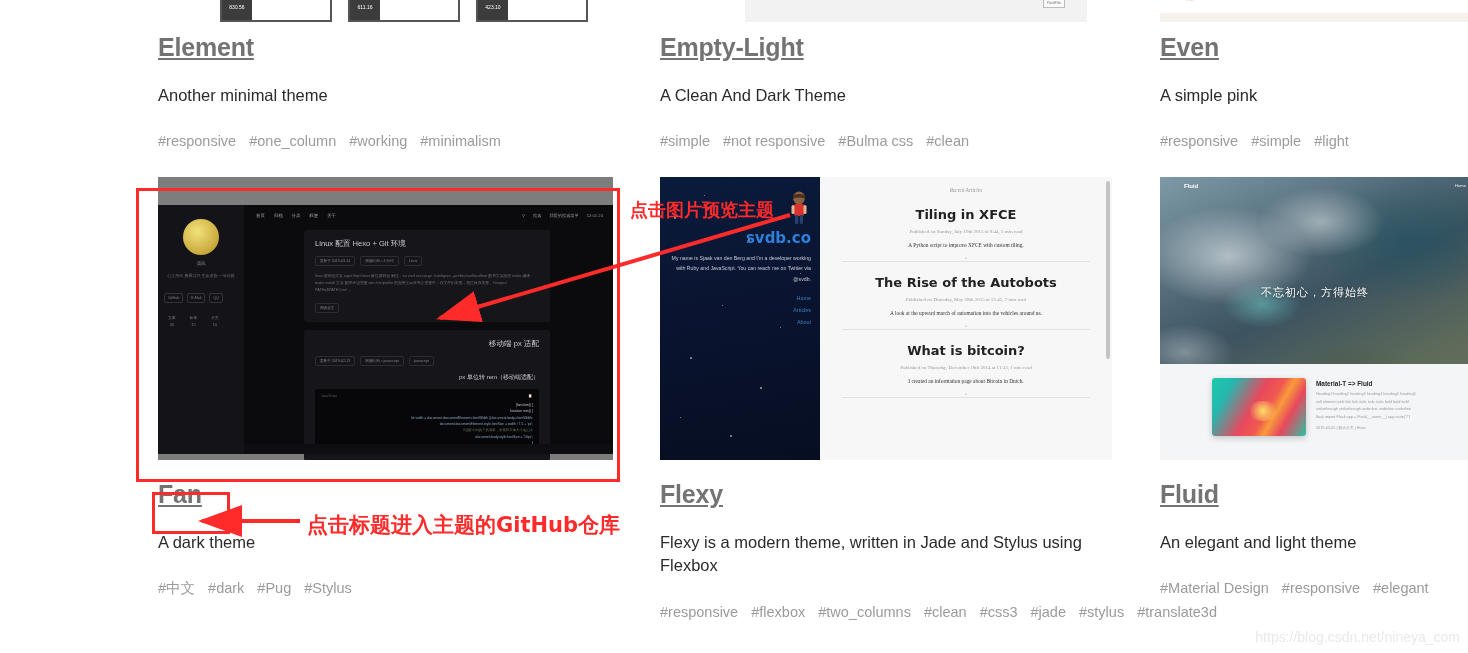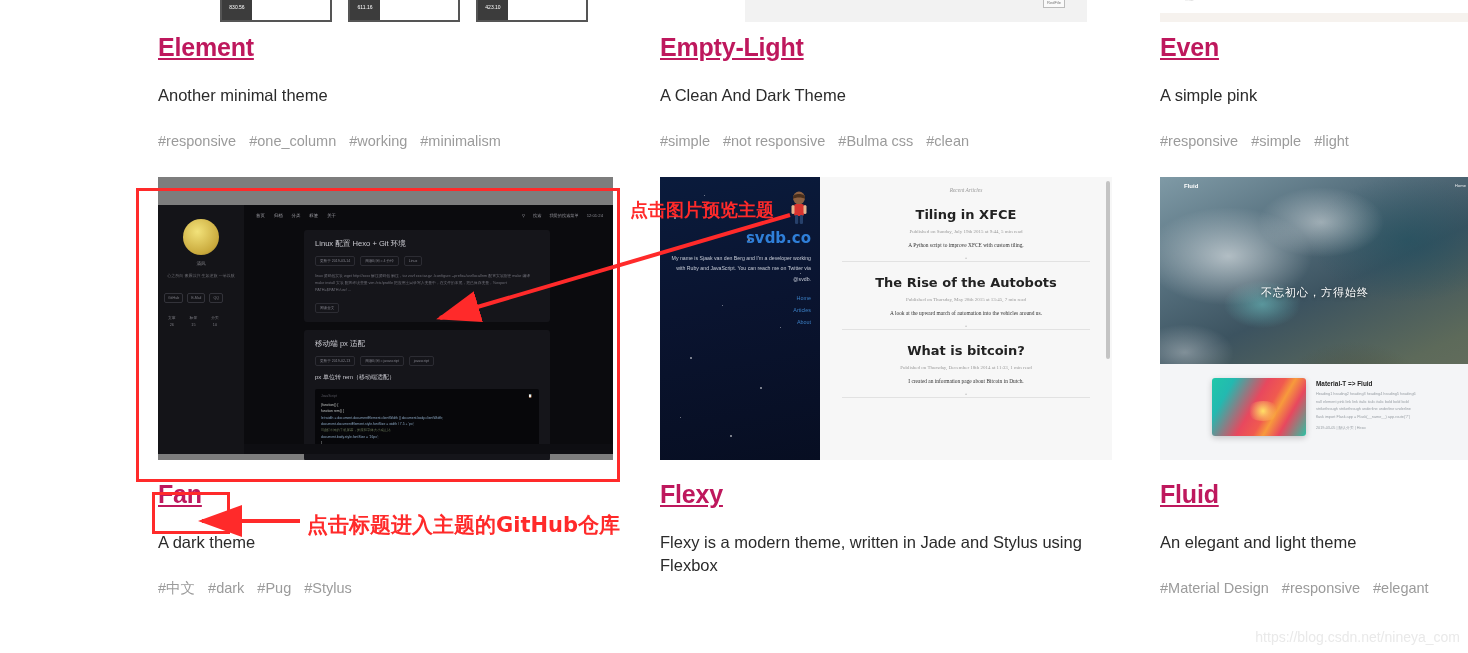--- a/index.html
+++ b/index.html
@@ -40,21 +40,21 @@
                          display: flex; align-items: center; justify-content: center; color: #777; }
 
   .even-clip { position: absolute; bottom: 0; left: 0; width: 310px; height: 30px; background: #fff;
                border-top: 1px solid #e8e8e8; }
   .even-clip .line { position: absolute; left: 6px; top: 3px; font-size: 4px; color: #999; }
   .even-clip .band { position: absolute; left: 0; right: 0; bottom: 0; height: 9px; background: #f6f2ee; }
 
   
   .meta { padding-top: 12px; }
   .title {
-    color: #be185d; font-size: 25px; font-weight: bold; line-height: 1.1;
+    color: #737373; font-size: 25px; font-weight: bold; line-height: 1.1;
     margin: 0 0 22px 0; letter-spacing: -0.2px; display: inline-block;
   }
   .desc { color: #2b2b2b; font-size: 16.5px; line-height: 1.45; margin: 0 0 24px 0; max-width: 440px; }
   .tags { color: #9b9b9b; font-size: 14.5px; line-height: 1.45; white-space: nowrap; }
   .tags span { margin-right: 13px; }
 
   
   .preview { position: relative; overflow: hidden; }
 
   
@@ -73,21 +73,21 @@
   .fan-main { flex: 1; background: #0b0b0e; position: relative; padding: 8px 12px; }
   .fan-nav { display: flex; gap: 9px; font-size: 4.4px; color: #a6a6ad; }
   .fan-navright { position: absolute; right: 10px; top: 8px; display: flex; gap: 8px; font-size: 4.2px; color: #8d8d94; }
   .fan-card { margin: 12px 0 0 48px; background: #15151a; border-radius: 3px; padding: 9px 11px; width: 246px; }
   .fan-h { font-size: 7.6px; color: #c9c9d0; margin-bottom: 7px; }
   .fan-chips { display: flex; gap: 5px; margin-bottom: 7px; }
   .fan-chip { border: 1px solid #2c2c33; border-radius: 2px; font-size: 3.6px; color: #80808a; padding: 2px 4px; }
   .fan-p { font-size: 3.8px; color: #6f6f78; line-height: 1.9; }
   .fan-more { margin-top: 7px; border: 1px solid #2c2c33; border-radius: 2px; font-size: 3.6px;
               color: #80808a; padding: 2px 4px; display: inline-block; }
-  .fan-card2 { margin: 8px 0 0 48px; background: #15151a; border-radius: 3px; padding: 9px 11px; width: 246px; }
+  .fan-card2 { margin: 8px 0 0 48px; background: #15151a; border-radius: 3px; padding: 9px 11px; width: 246px; text-align: right; }
   .fan-code { margin-top: 6px; background: #07070a; border-radius: 2px; padding: 5px 6px; }
   .fan-code-bar { font-size: 3.4px; color: #585861; margin-bottom: 4px; display:flex; justify-content: space-between;}
   .fan-code-line { font-size: 3.4px; line-height: 1.9; white-space: nowrap; }
   .fan-foot { position: absolute; left: 0; right: 0; bottom: 0; height: 10px; background: #0e0e12; }
   .fan-bottom { height: 6px; background: #7d7d7d; }
 
   
   .flexy { width: 452px; height: 283px; display: flex; background: #fff; }
   .flexy-left { width: 160px; position: relative;
     background: linear-gradient(170deg, #0a1b3c 0%, #0a1430 45%, #070e22 100%); }
@@ -394,20 +394,23 @@
     <a class="title" href="#">Fan</a>
     <div class="desc">A dark theme</div>
     <div class="tags">
       <span>#中文</span><span>#dark</span><span>#Pug</span><span>#Stylus</span>
     </div>
   </div>
 
   <div class="col meta">
     <a class="title" href="#">Flexy</a>
     <div class="desc">Flexy is a modern theme, written in Jade and Stylus using Flexbox</div>
+    <div class="tags">
+      <span>#responsive</span><span>#flexbox</span><span>#two_columns</span><span>#clean</span><span>#css3</span><span>#jade</span><span>#stylus</span><span>#translate3d</span>
+    </div>
   </div>
 
   <div class="col meta">
     <a class="title" href="#">Fluid</a>
     <div class="desc">An elegant and light theme</div>
     <div class="tags">
       <span>#Material Design</span><span>#responsive</span><span>#elegant</span>
     </div>
   </div>
 

